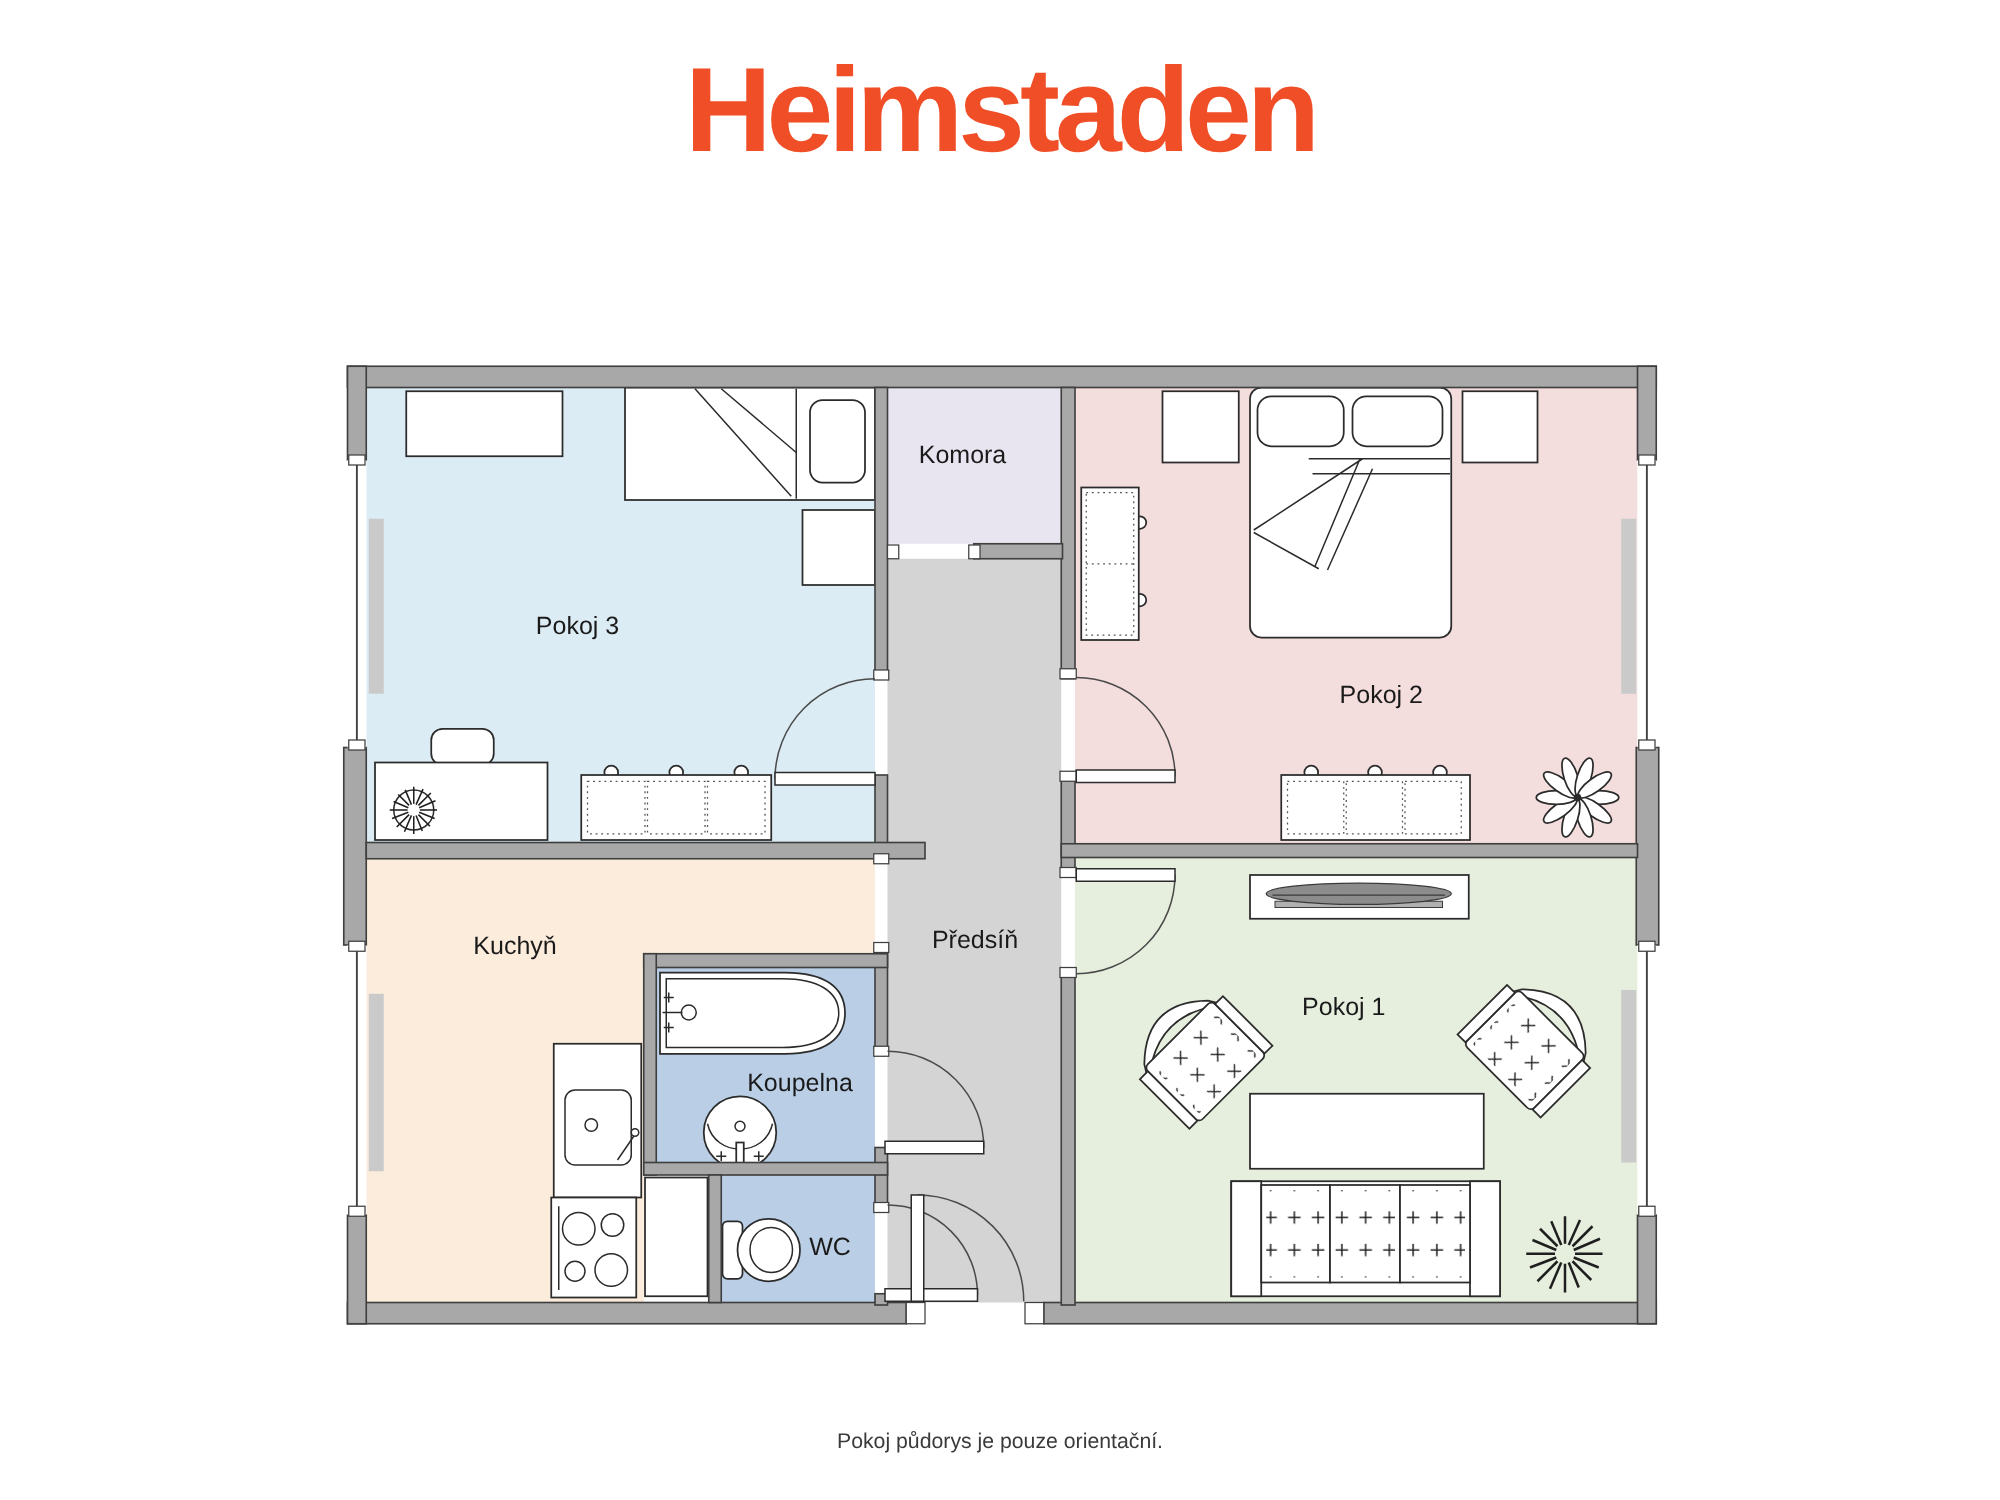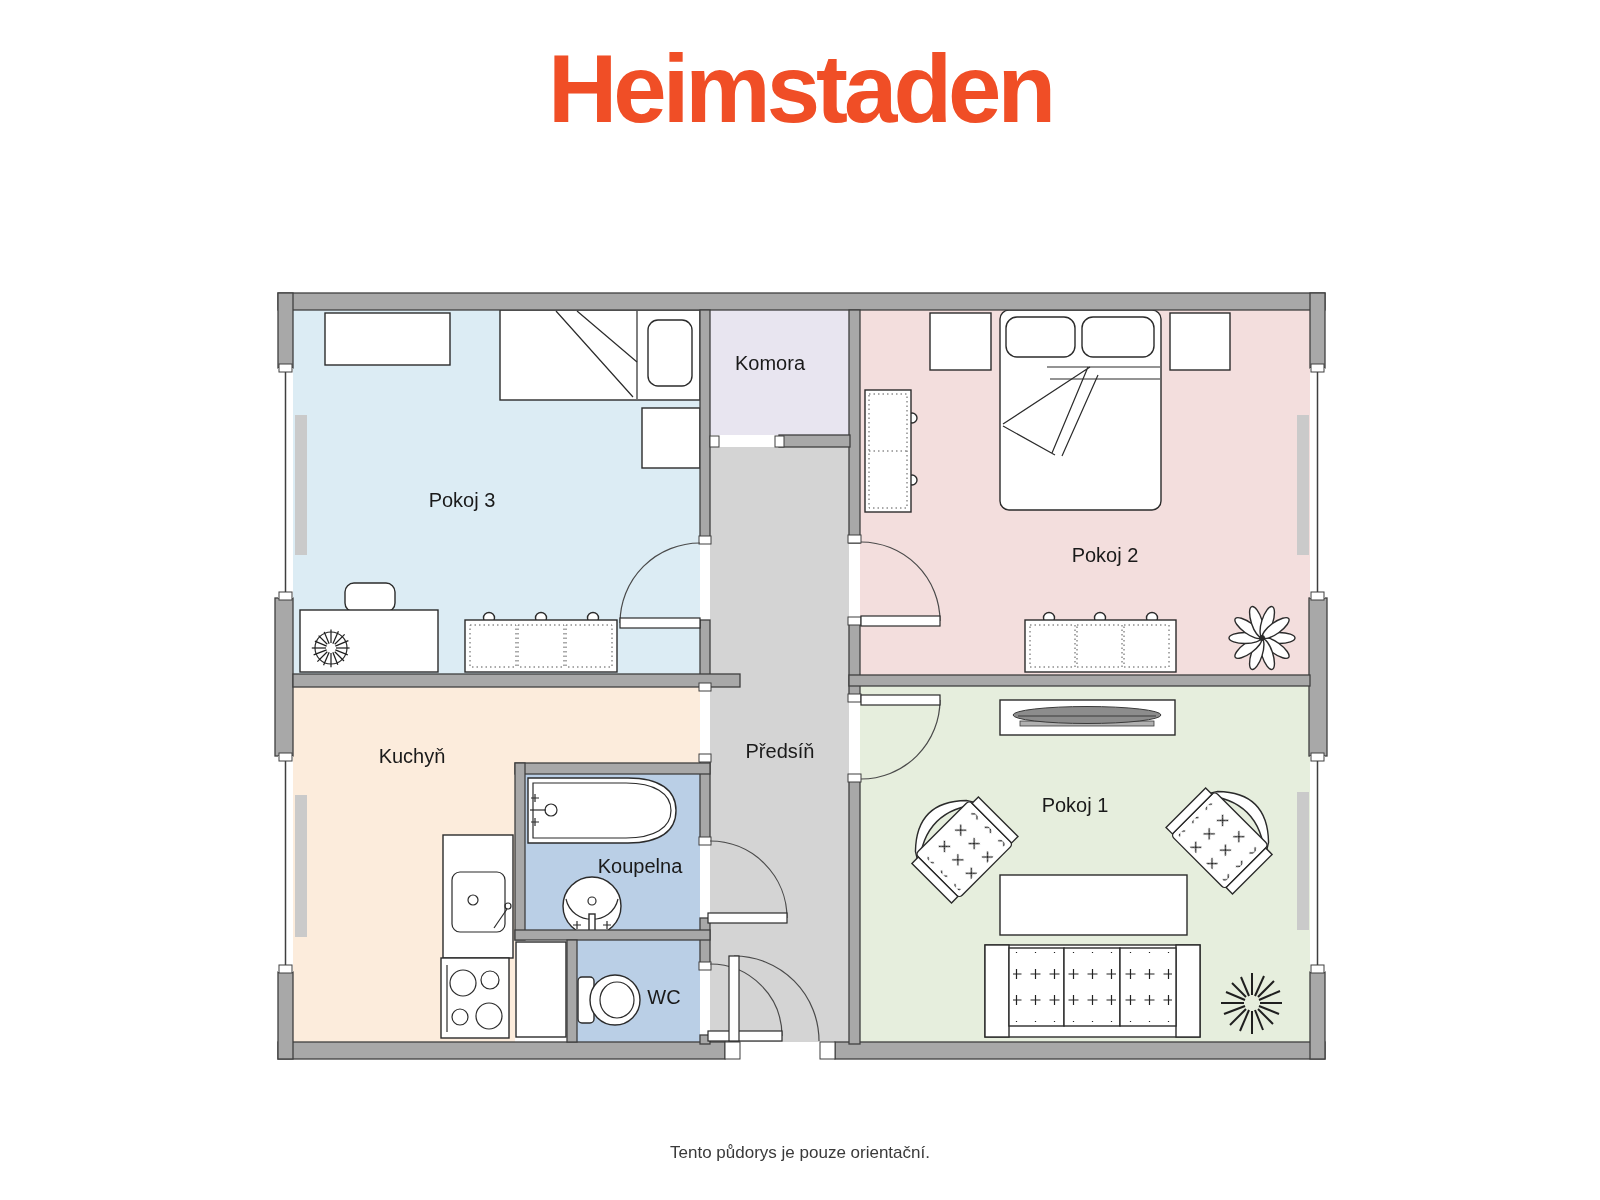--- a/index.html
+++ b/index.html
@@ -307,13 +307,13 @@
     <text class="roomlabel" x="770" y="370">Komora</text>
     <text class="roomlabel" x="1105" y="562">Pokoj 2</text>
     <text class="roomlabel" x="412" y="763">Kuchyň</text>
     <text class="roomlabel" x="780" y="758">Předsíň</text>
     <text class="roomlabel" x="640" y="873">Koupelna</text>
     <text class="roomlabel" x="664" y="1004">WC</text>
     <text class="roomlabel" x="1075" y="812">Pokoj 1</text>
   </g>
 </svg>
 
-<div class="caption">Tento půdorys je pouze orientační.</div>
+<div class="caption">Pokoj půdorys je pouze orientační.</div>
 
 </body></html>

